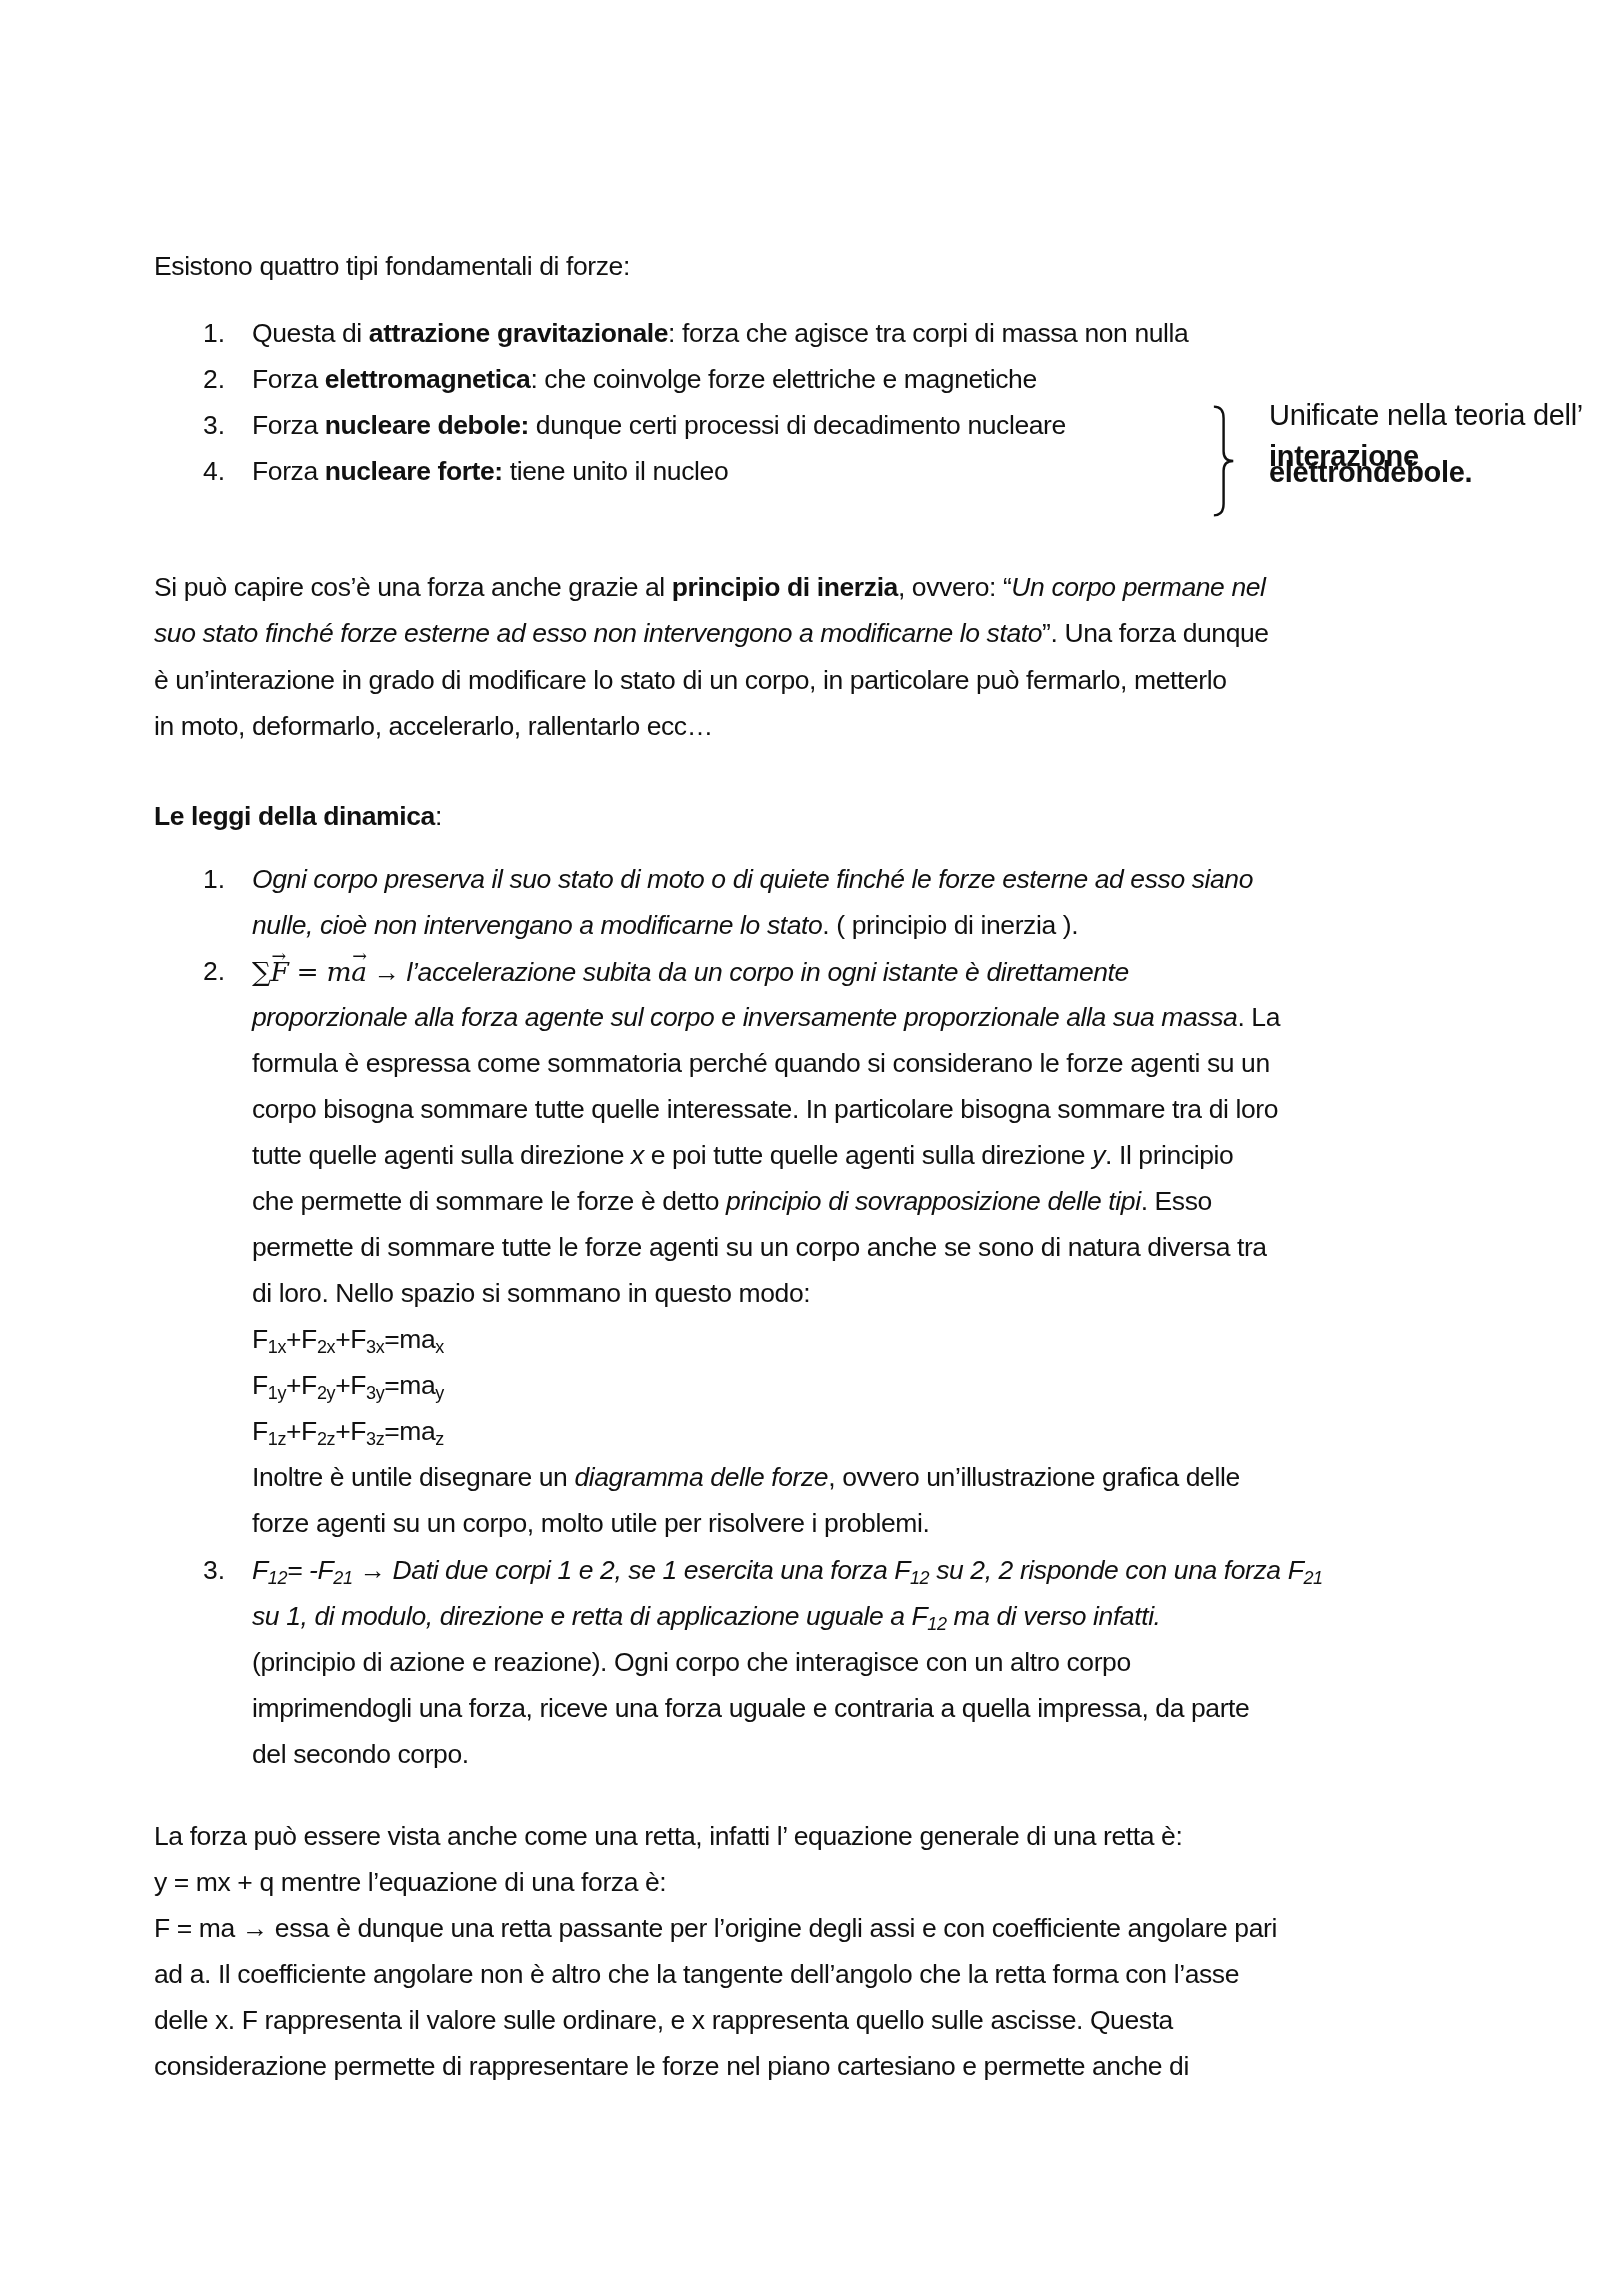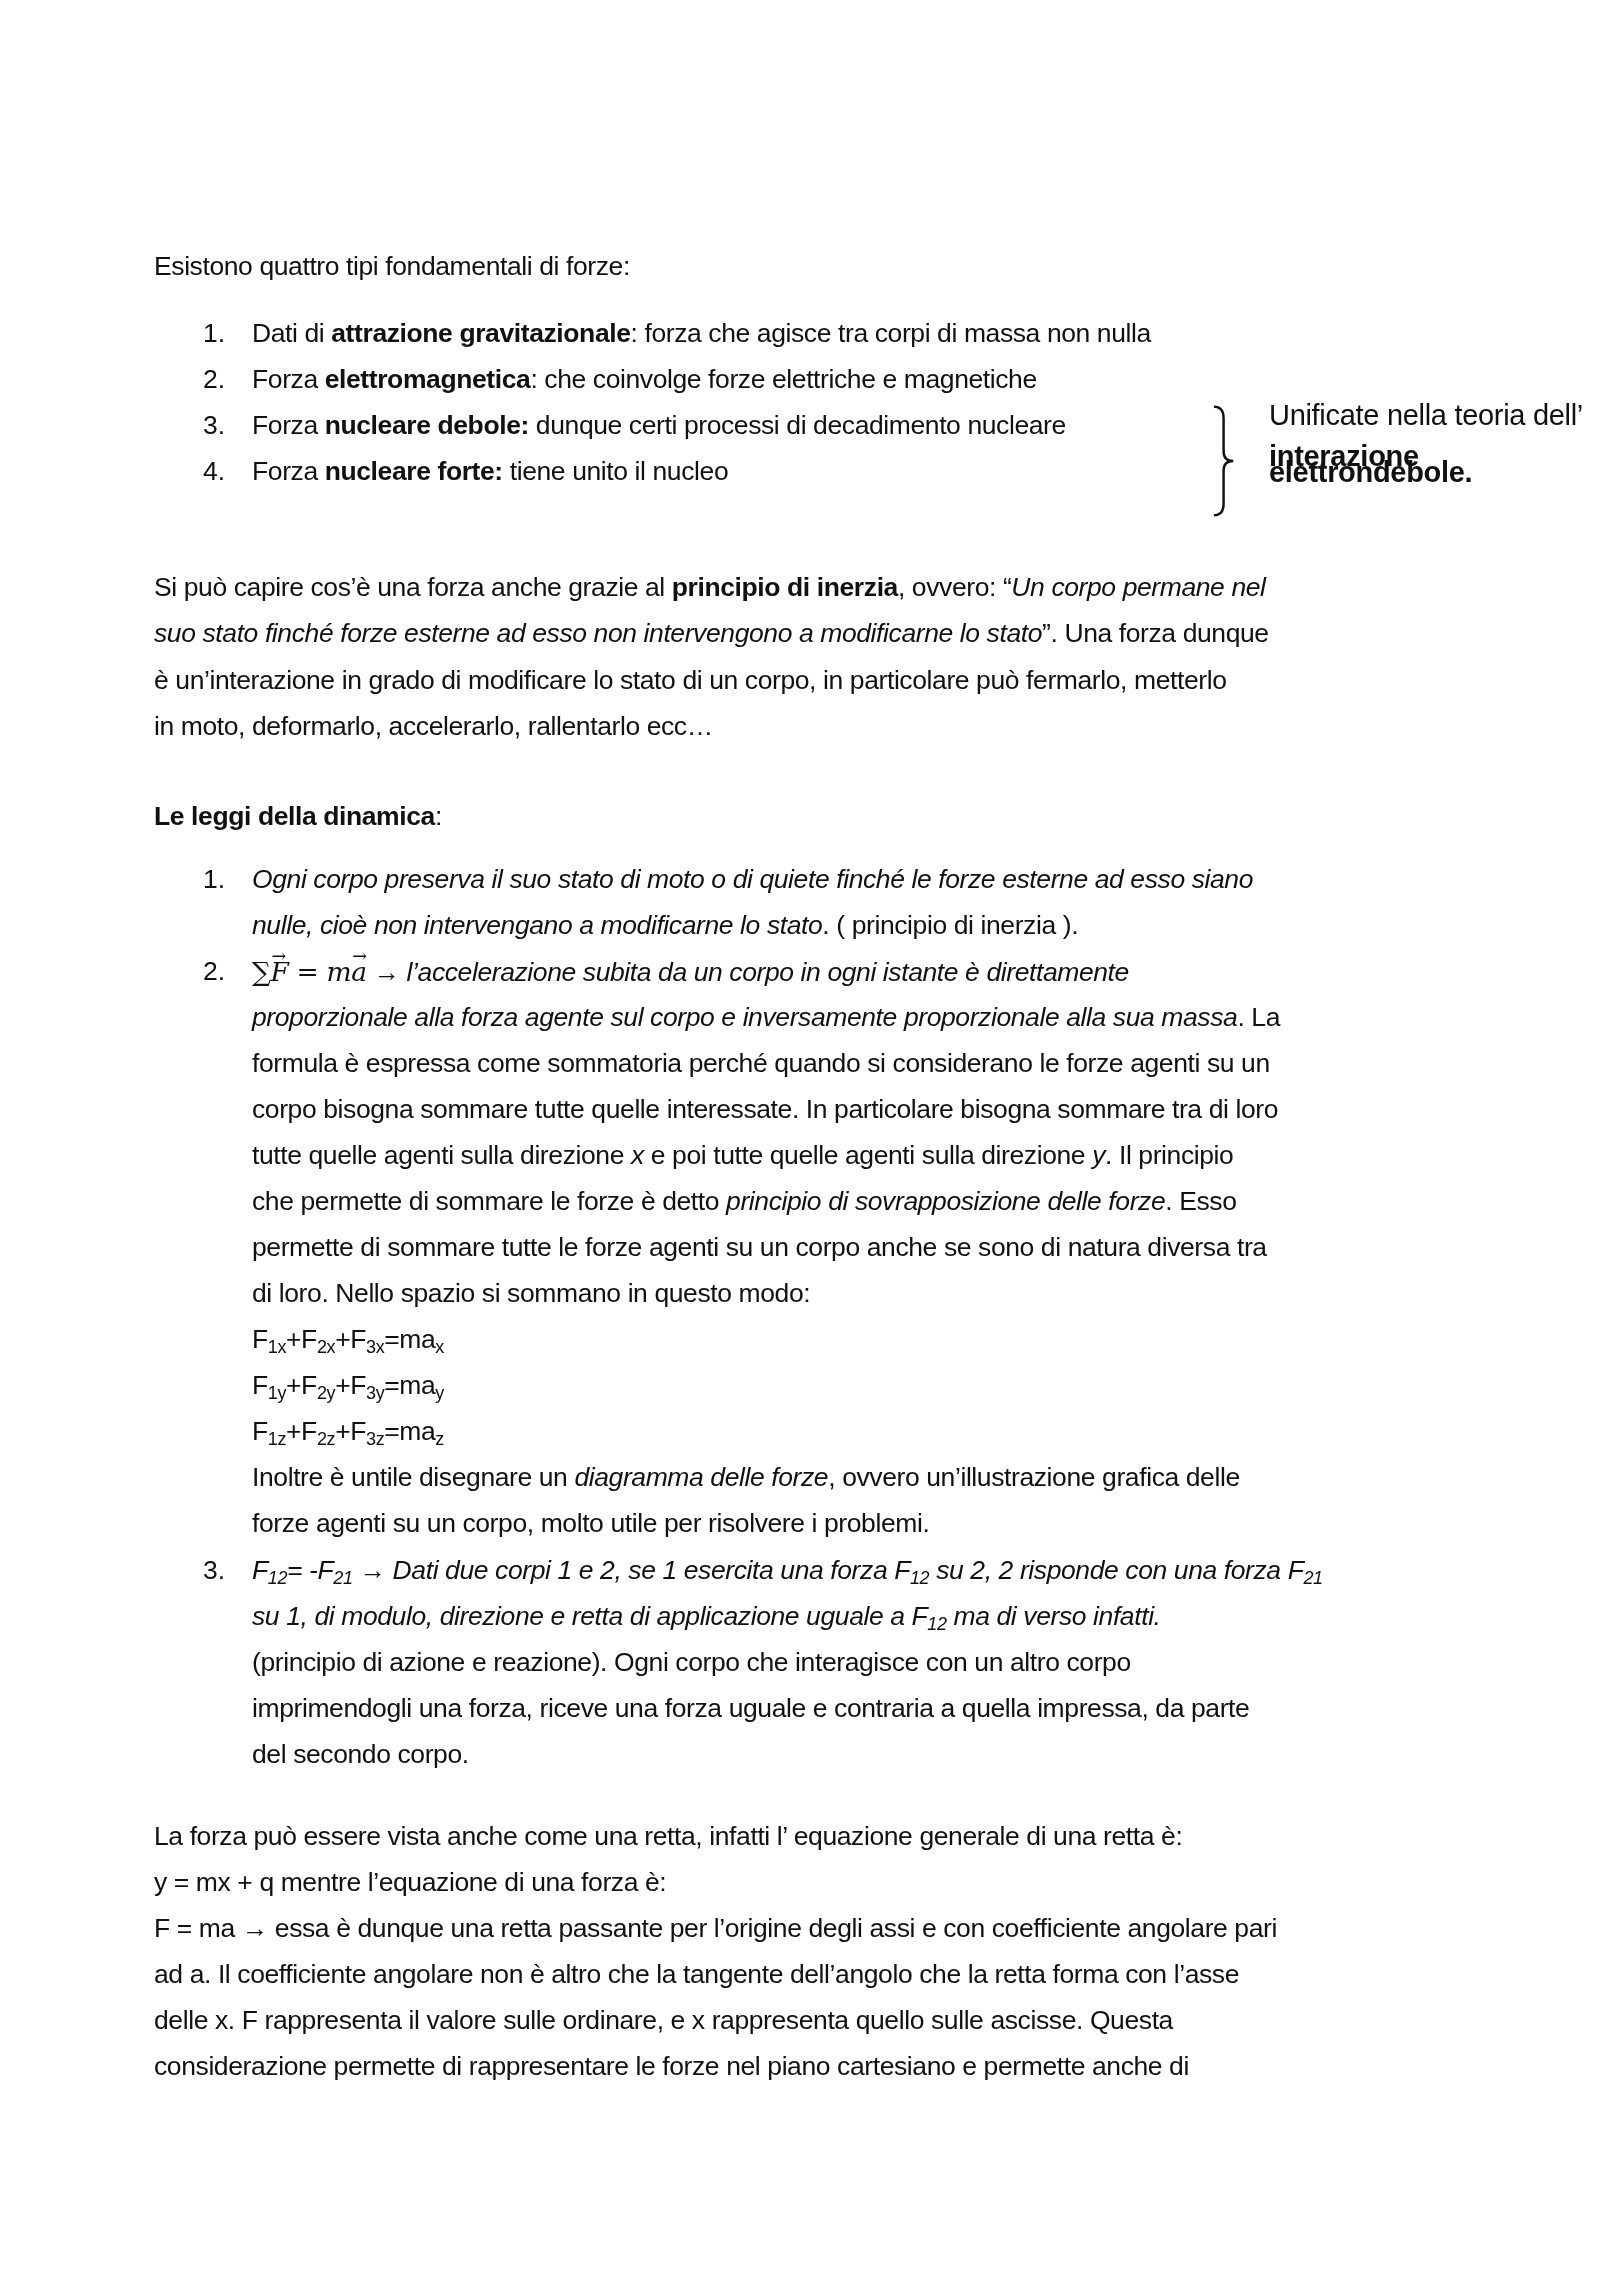--- a/index.html
+++ b/index.html
@@ -18,21 +18,21 @@
   .math { font-family: "DejaVu Serif", serif; font-style: italic; }
 </style>
 </head>
 <body>
 
 <div class="line" style="top:250px">Esistono quattro tipi fondamentali di forze:</div>
 
 <div>
   <div>
     <span class="num" style="top:317px">1.</span>
-    <span class="li" style="top:317px"><span>Dati di </span><b>attrazione gravitazionale</b><span>: forza che agisce tra corpi di massa non nulla</span></span>
+    <span class="li" style="top:317px"><span>Questa di </span><b>attrazione gravitazionale</b><span>: forza che agisce tra corpi di massa non nulla</span></span>
   </div>
   <div>
     <span class="num" style="top:363px">2.</span>
     <span class="li" style="top:363px"><span>Forza </span><b>elettromagnetica</b><span>: che coinvolge forze elettriche e magnetiche</span></span>
   </div>
   <div>
     <span class="num" style="top:409px">3.</span>
     <span class="li" style="top:409px"><span>Forza </span><b>nucleare debole:</b><span> dunque certi processi di decadimento nucleare</span></span>
   </div>
   <div>
@@ -65,21 +65,21 @@
 
 <div>
   <span class="num" style="top:955px">2.</span>
   <div class="li" style="top:955px">
     <span class="math"><span style="font-style:normal">∑</span><span style="position:relative"><span>F</span><span style="position:absolute;left:1px;top:-15.7px;font-size:17.6px;font-style:normal">→</span></span><span style="font-style:normal"> = </span><span>m</span><span style="position:relative"><span>a</span><span style="position:absolute;left:1px;top:-15.7px;font-size:17.6px;font-style:normal">→</span></span></span><span> → </span><i>l’accelerazione subita da un corpo in ogni istante è direttamente</i>
   </div>
   <div class="li" style="top:1001px"><i>proporzionale alla forza agente sul corpo e inversamente proporzionale alla sua massa</i><span>. La</span></div>
   <div class="li" style="top:1047px">formula è espressa come sommatoria perché quando si considerano le forze agenti su un</div>
   <div class="li" style="top:1093px">corpo bisogna sommare tutte quelle interessate. In particolare bisogna sommare tra di loro</div>
   <div class="li" style="top:1139px"><span>tutte quelle agenti sulla direzione </span><i>x</i><span> e poi tutte quelle agenti sulla direzione </span><i>y</i><span>. Il principio</span></div>
-  <div class="li" style="top:1185px"><span>che permette di sommare le forze è detto </span><i>principio di sovrapposizione delle forze</i><span>. Esso</span></div>
+  <div class="li" style="top:1185px"><span>che permette di sommare le forze è detto </span><i>principio di sovrapposizione delle tipi</i><span>. Esso</span></div>
   <div class="li" style="top:1231px">permette di sommare tutte le forze agenti su un corpo anche se sono di natura diversa tra</div>
   <div class="li" style="top:1277px">di loro. Nello spazio si sommano in questo modo:</div>
   <div class="li" style="top:1323px"><span>F</span><sub>1x</sub><span>+</span><span>F</span><sub>2x</sub><span>+</span><span>F</span><sub>3x</sub><span>=ma</span><sub>x</sub></div>
   <div class="li" style="top:1369px"><span>F</span><sub>1y</sub><span>+</span><span>F</span><sub>2y</sub><span>+</span><span>F</span><sub>3y</sub><span>=ma</span><sub>y</sub></div>
   <div class="li" style="top:1415px"><span>F</span><sub>1z</sub><span>+</span><span>F</span><sub>2z</sub><span>+</span><span>F</span><sub>3z</sub><span>=ma</span><sub>z</sub></div>
   <div class="li" style="top:1461px"><span> Inoltre è untile disegnare un </span><i>diagramma delle forze</i><span>, ovvero un’illustrazione grafica delle</span></div>
   <div class="li" style="top:1507px">forze agenti su un corpo, molto utile per risolvere i problemi.</div>
 </div>
 
 <div>

